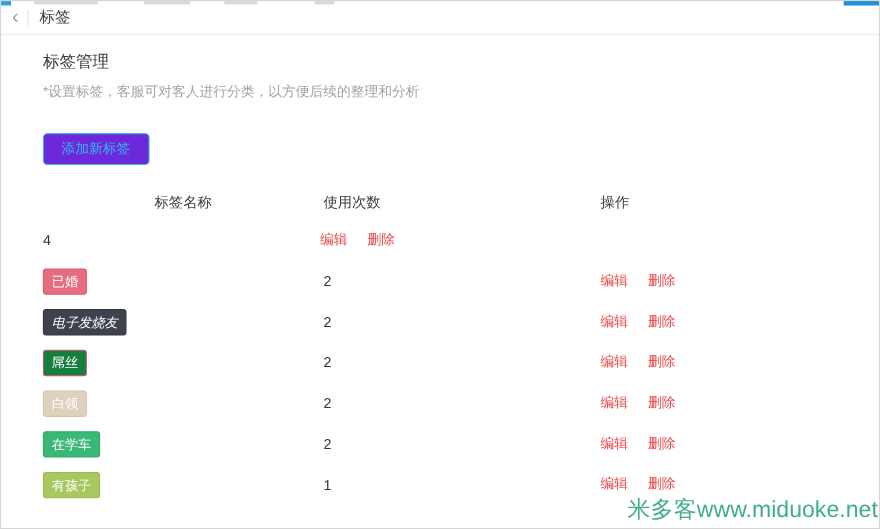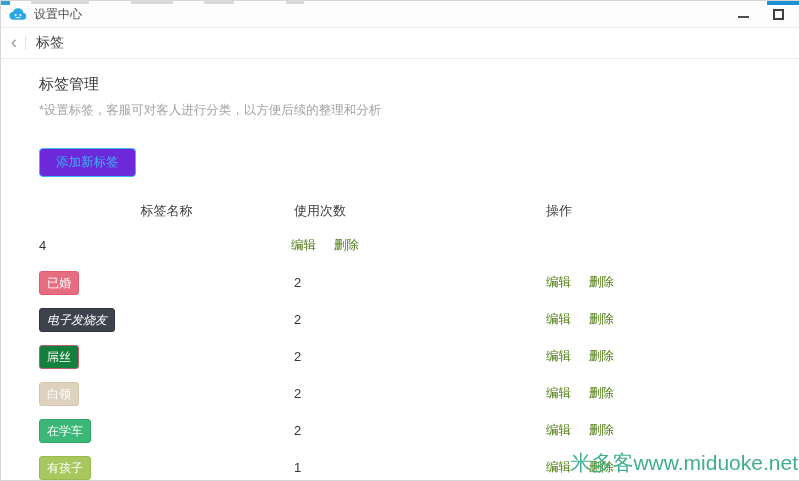--- a/index.html
+++ b/index.html
@@ -85,21 +85,21 @@
     display: inline-block;
     color: #ffffff;
     font-size: 12px;
     line-height: 1;
     padding: 5px 7px;
     border-radius: 3px;
   }
   .count-val { font-size: 13px; color: #333333; }
   .op-link {
     font-size: 12.5px;
-    color: #4d7c0f;
+    color: #ef4444;
     text-decoration: none;
     cursor: pointer;
   }
   .op-link + .op-link { margin-left: 18px; }
 
   
   .watermark {
     position: absolute;
     right: 1px; bottom: 3px;
     font-size: 21px;
@@ -116,39 +116,20 @@
 
   <div class="top-artifacts">
     <div class="frag blue-left"></div>
     <div class="frag f1"></div>
     <div class="frag f2"></div>
     <div class="frag f3"></div>
     <div class="frag f4"></div>
     <div class="frag blue-right"></div>
   </div>
 
-  <div class="titlebar">
-    <span class="app-icon">
-      <svg viewBox="0 0 20 15" width="18" height="14">
-        <path d="M5 14 a4.5 4.5 0 0 1 -0.5 -8.97 A6 6 0 0 1 16 6.1 A4 4 0 0 1 15.5 14 Z" fill="#2aa7e8"></path>
-        <circle cx="7.4" cy="8.6" r="1.1" fill="#ffffff"></circle>
-        <circle cx="12.6" cy="8.6" r="1.1" fill="#ffffff"></circle>
-        <path d="M7.5 11.2 q2.5 1.8 5 0" stroke="#ffffff" stroke-width="1" fill="none" stroke-linecap="round"></path>
-      </svg>
-    </span>
-    <span class="titlebar-title">设置中心</span>
-    <div class="win-controls">
-      <div class="win-btn">
-        <span class="minimize-glyph"></span>
-      </div>
-      <div class="win-btn max">
-        <span class="maximize-glyph"></span>
-      </div>
-    </div>
-  </div>
 
   <div class="navbar">
     <span class="back-icon">‹</span>
     <span class="nav-divider"></span>
     <span class="nav-title">标签</span>
   </div>
 
   <div class="content">
     <h2 class="page-heading">标签管理</h2>
     <p class="page-subtitle">*设置标签，客服可对客人进行分类，以方便后续的整理和分析</p>

